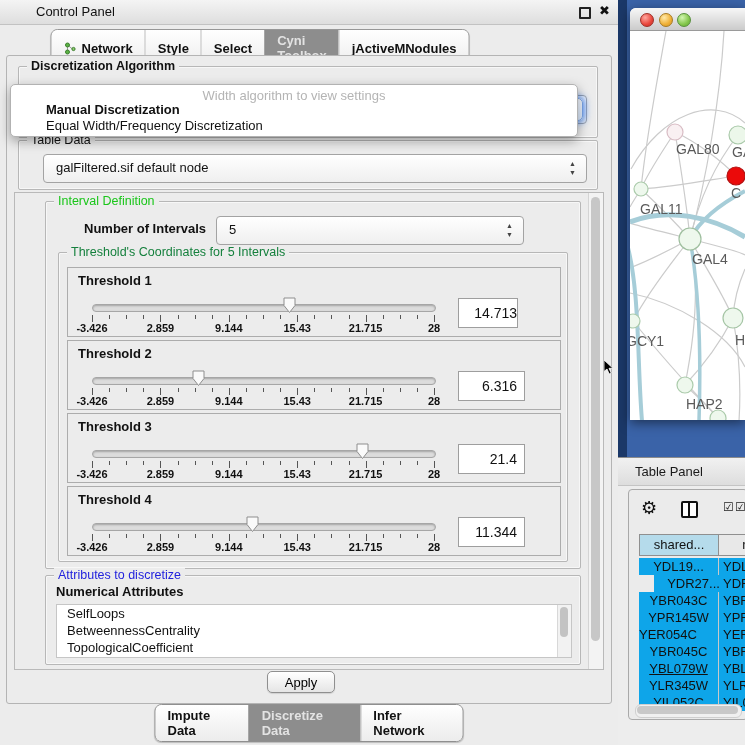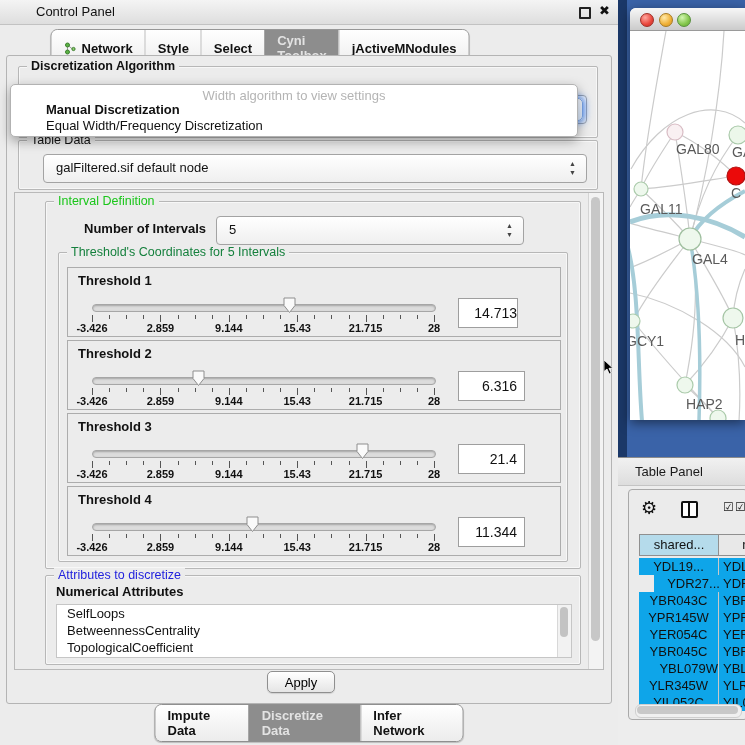--- a/index.html
+++ b/index.html
@@ -407,25 +407,25 @@
           <div class="hcell" style="left: 0px; top: 0px; width: 80px; background: rgb(181, 219, 235);">shared...</div>
           <div class="hcell" style="left: 80px; top: 0px; width: 80px; background: rgb(232, 232, 232); border-left: none;">name</div>
           <div class="rcell" style="left: 0px; top: 24px; width: 79px; text-align: center; border-right: 1px solid rgb(201, 201, 201);">YDL19...</div>
           <div class="rcell" style="left: 80px; top: 24px; width: 79px; padding-left: 4px;">YDL1</div>
           <div class="rcell" style="left: 15px; top: 41px; width: 79px; text-align: center; border-right: 1px solid rgb(201, 201, 201);">YDR27...</div>
           <div class="rcell" style="left: 80px; top: 41px; width: 79px; padding-left: 4px;">YDR2</div>
           <div class="rcell" style="left: 0px; top: 58px; width: 79px; text-align: center; border-right: 1px solid rgb(201, 201, 201);">YBR043C</div>
           <div class="rcell" style="left: 80px; top: 58px; width: 79px; padding-left: 4px;">YBR0</div>
           <div class="rcell" style="left: 0px; top: 75px; width: 79px; text-align: center; border-right: 1px solid rgb(201, 201, 201);">YPR145W</div>
           <div class="rcell" style="left: 80px; top: 75px; width: 79px; padding-left: 4px;">YPR1</div>
-          <div class="rcell" style="left: 0px; top: 92px; width: 79px; text-align: center; border-right: 1px solid rgb(201, 201, 201);">YER054C</div>
+          <div class="rcell" style="left: 0px; top: 92px; width: 79px; border-right: 1px solid rgb(201, 201, 201);">YER054C</div>
           <div class="rcell" style="left: 80px; top: 92px; width: 79px; padding-left: 4px;">YER0</div>
           <div class="rcell" style="left: 0px; top: 109px; width: 79px; text-align: center; border-right: 1px solid rgb(201, 201, 201);">YBR045C</div>
           <div class="rcell" style="left: 80px; top: 109px; width: 79px; padding-left: 4px;">YBR0</div>
-          <div class="rcell" style="left: 0px; top: 126px; width: 79px; text-align: right; border-right: 1px solid rgb(201, 201, 201);">YBL079W</div>
+          <div class="rcell" style="left: 0px; top: 126px; width: 79px; text-align: center; border-right: 1px solid rgb(201, 201, 201); text-decoration: underline;">YBL079W</div>
           <div class="rcell" style="left: 80px; top: 126px; width: 79px; padding-left: 4px;">YBL0</div>
           <div class="rcell" style="left: 0px; top: 143px; width: 79px; text-align: center; border-right: 1px solid rgb(201, 201, 201);">YLR345W</div>
           <div class="rcell" style="left: 80px; top: 143px; width: 79px; padding-left: 4px;">YLR3</div>
           <div class="rcell" style="left: 0px; top: 160px; width: 79px; text-align: center; border-right: 1px solid rgb(201, 201, 201);">YIL052C</div>
           <div class="rcell" style="left: 80px; top: 160px; width: 79px; padding-left: 4px;">YIL0</div>
         </div>
       <div class="hscroll">
           <div class="hthumb"></div>
         </div>
     </div>

